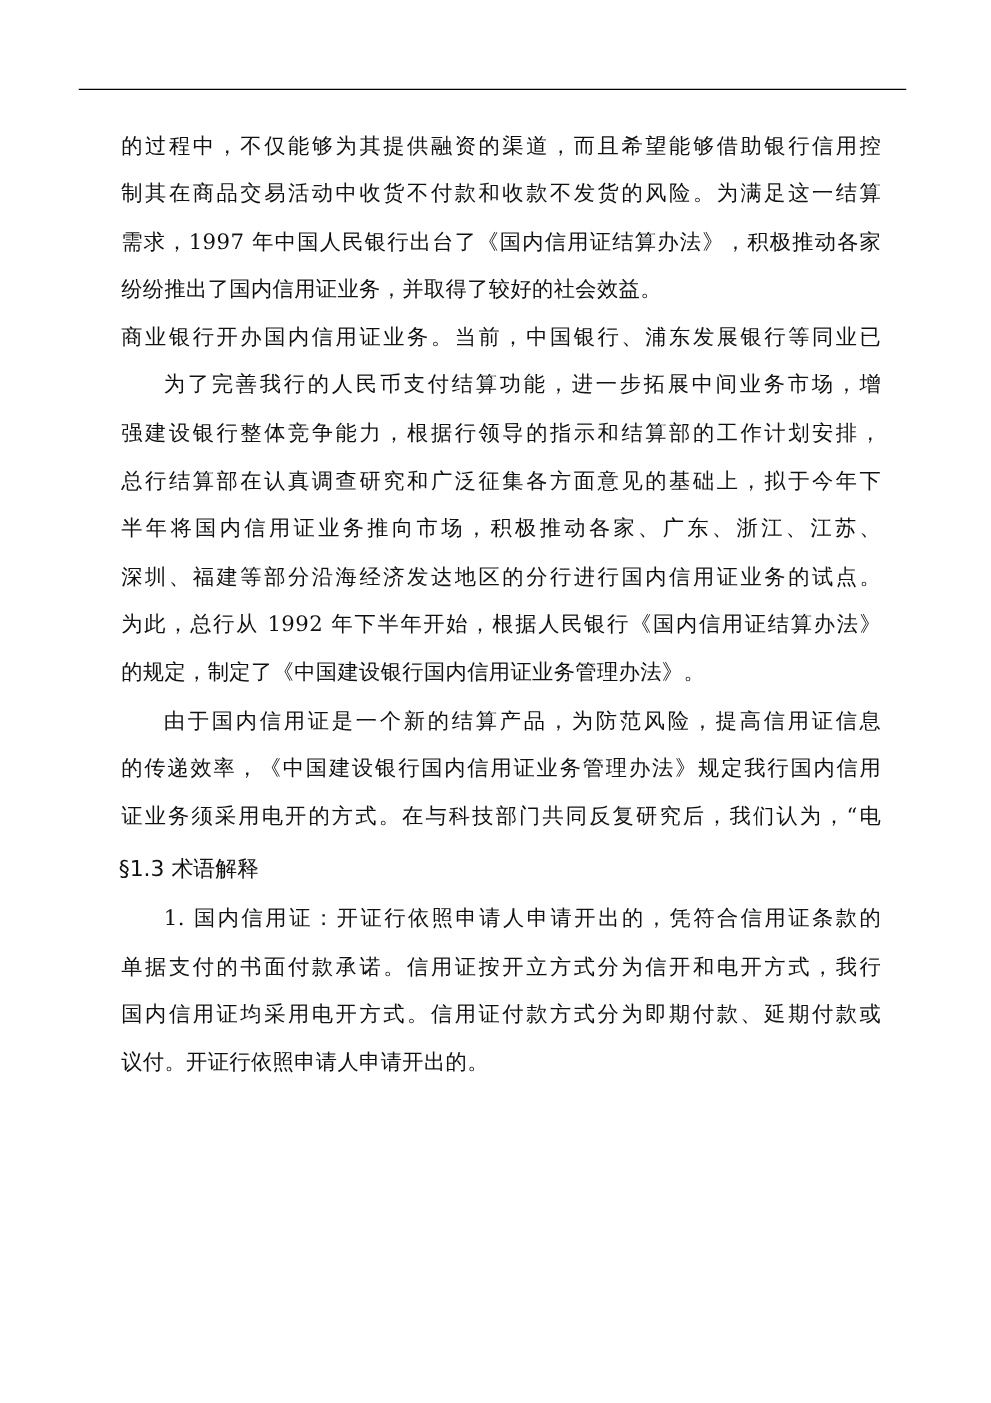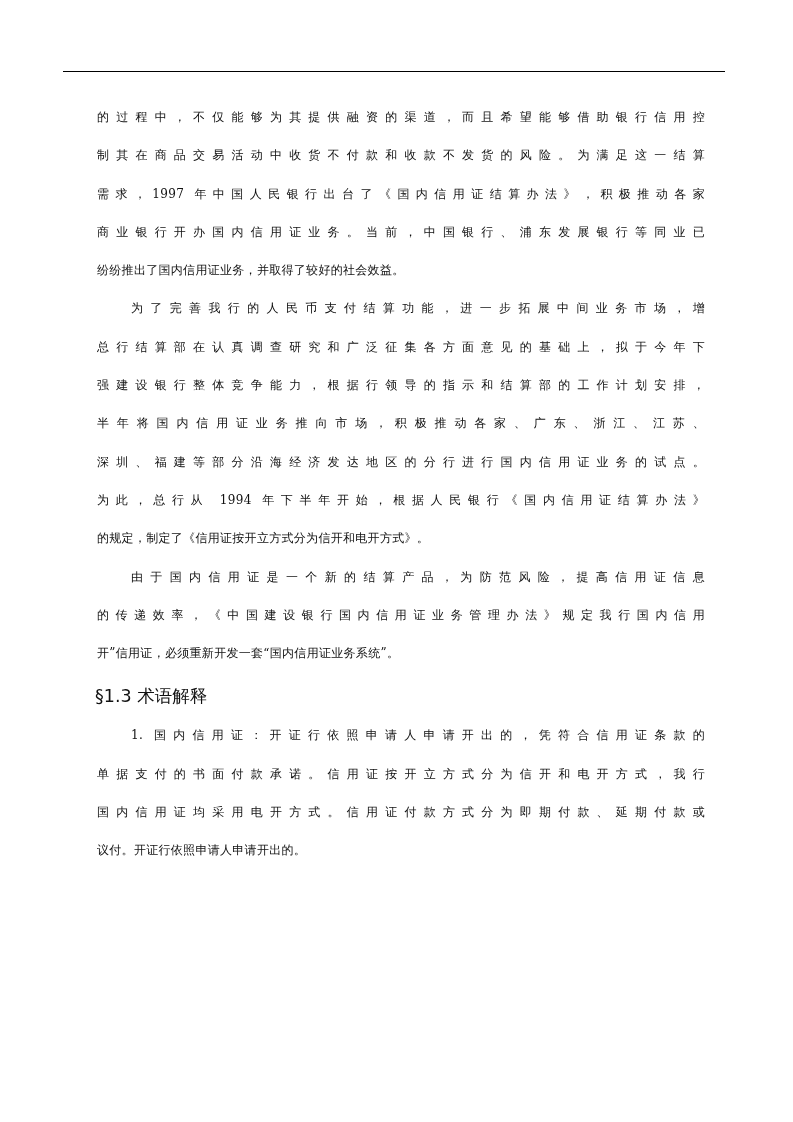--- a/index.html
+++ b/index.html
@@ -1,55 +1,55 @@
 <!DOCTYPE html>
 <html><head>
 <meta charset="utf-8">
 <style>
   html, body { margin:0; padding:0; background:#ffffff; }
   body { width:793px; height:1122px; position:relative; overflow:hidden;
          font-family: "DejaVu Serif", "Liberation Serif", serif; color:#111; }
   .rule { position:absolute; left:63px; top:71px; width:662px; height:1px; background:#000; }
   .content { position:absolute; left:97px; top:98px; width:608px; }
-  .line { height:38.3px; line-height:38.3px; font-size:12px; white-space:nowrap;
+  .line { height:38.3px; line-height:38.3px; font-size:17px; white-space:nowrap;
           text-align:justify; text-align-last:justify; letter-spacing:0.3px; }
   .line.last { text-align-last:left; }
   .indent { padding-left:34px; }
   .heading { font-family:"DejaVu Sans", "Liberation Sans", sans-serif; font-weight:normal;
              font-size:17.5px; height:40px; line-height:40px; margin-top:4px; margin-left:-2px; }
 </style>
 </head>
 <body>
 
 <div class="rule"></div>
 
 <div class="content">
 
   <div>
     <div class="line">的过程中，不仅能够为其提供融资的渠道，而且希望能够借助银行信用控</div>
     <div class="line">制其在商品交易活动中收货不付款和收款不发货的风险。为满足这一结算</div>
     <div class="line">需求，1997 年中国人民银行出台了《国内信用证结算办法》，积极推动各家</div>
+    <div class="line last">纷纷推出了国内信用证业务，并取得了较好的社会效益。</div>
     <div class="line">商业银行开办国内信用证业务。当前，中国银行、浦东发展银行等同业已</div>
-    <div class="line last">纷纷推出了国内信用证业务，并取得了较好的社会效益。</div>
   </div>
 
   <div>
     <div class="line indent">为了完善我行的人民币支付结算功能，进一步拓展中间业务市场，增</div>
+    <div class="line">强建设银行整体竞争能力，根据行领导的指示和结算部的工作计划安排，</div>
     <div class="line">总行结算部在认真调查研究和广泛征集各方面意见的基础上，拟于今年下</div>
-    <div class="line">强建设银行整体竞争能力，根据行领导的指示和结算部的工作计划安排，</div>
     <div class="line">半年将国内信用证业务推向市场，积极推动各家、广东、浙江、江苏、</div>
     <div class="line">深圳、福建等部分沿海经济发达地区的分行进行国内信用证业务的试点。</div>
-    <div class="line">为此，总行从 1994 年下半年开始，根据人民银行《国内信用证结算办法》</div>
-    <div class="line last">的规定，制定了《信用证按开立方式分为信开和电开方式》。</div>
+    <div class="line">为此，总行从 1992 年下半年开始，根据人民银行《国内信用证结算办法》</div>
+    <div class="line last">的规定，制定了《中国建设银行国内信用证业务管理办法》。</div>
   </div>
 
   <div>
     <div class="line indent">由于国内信用证是一个新的结算产品，为防范风险，提高信用证信息</div>
     <div class="line">的传递效率，《中国建设银行国内信用证业务管理办法》规定我行国内信用</div>
-    <div class="line last">开”信用证，必须重新开发一套“国内信用证业务系统”。</div>
+    <div class="line">证业务须采用电开的方式。在与科技部门共同反复研究后，我们认为，“电</div>
   </div>
 
   <div class="heading">§1.3 术语解释</div>
 
   <div>
     <div class="line indent">1. 国内信用证：开证行依照申请人申请开出的，凭符合信用证条款的</div>
     <div class="line">单据支付的书面付款承诺。信用证按开立方式分为信开和电开方式，我行</div>
     <div class="line">国内信用证均采用电开方式。信用证付款方式分为即期付款、延期付款或</div>
     <div class="line last">议付。开证行依照申请人申请开出的。</div>
   </div>

